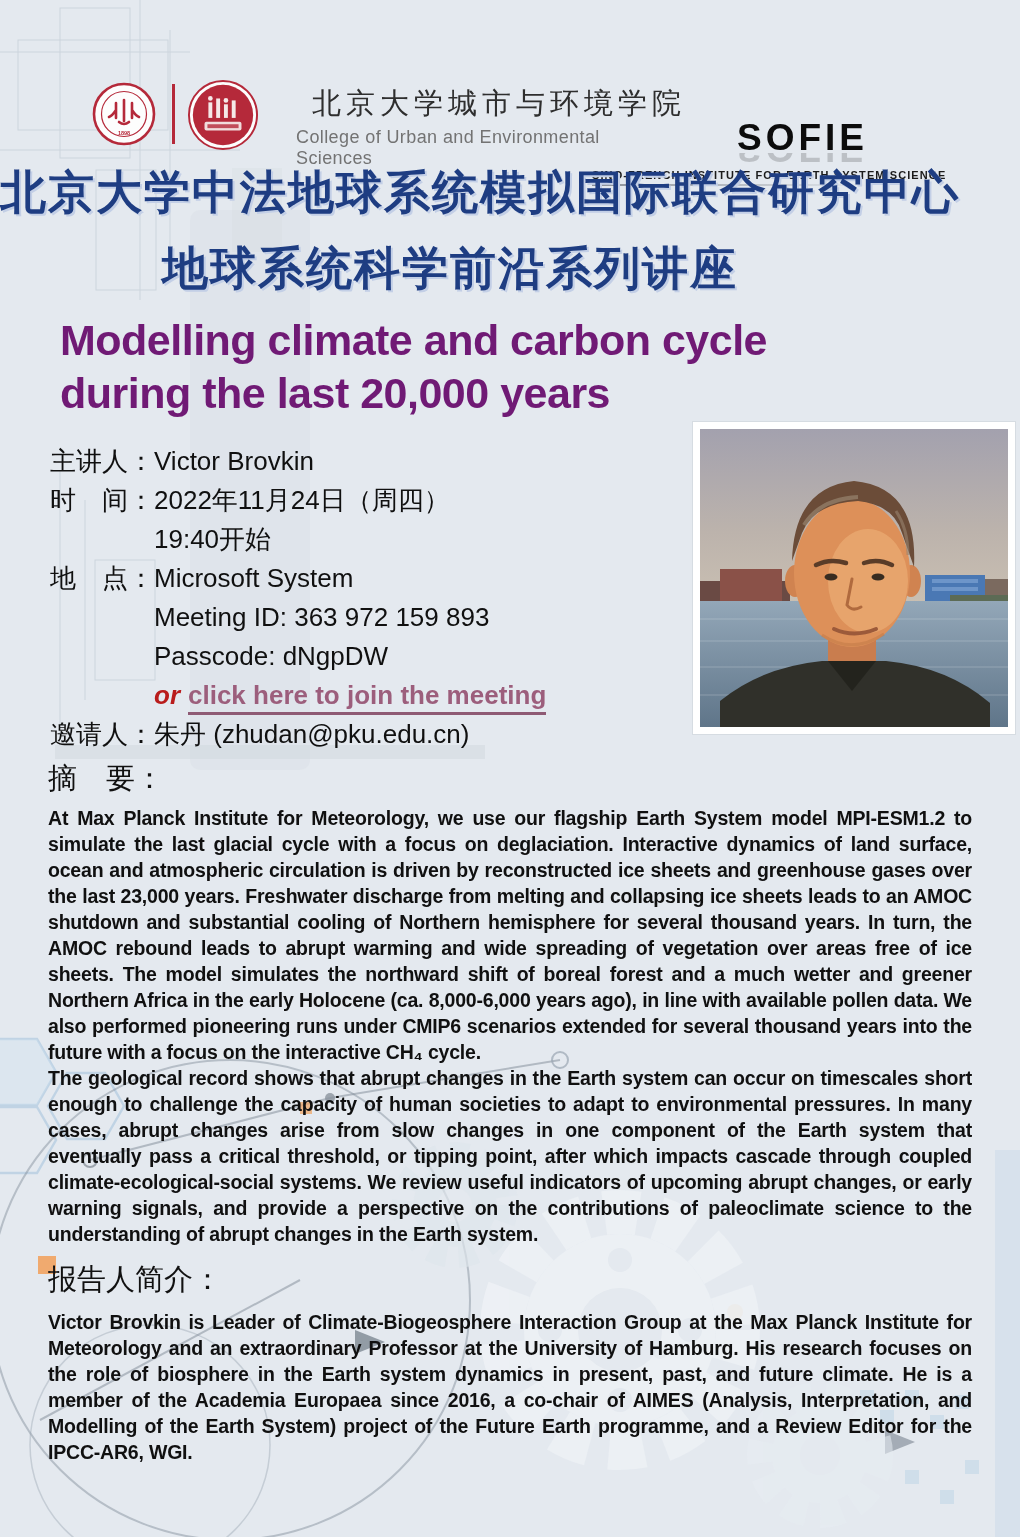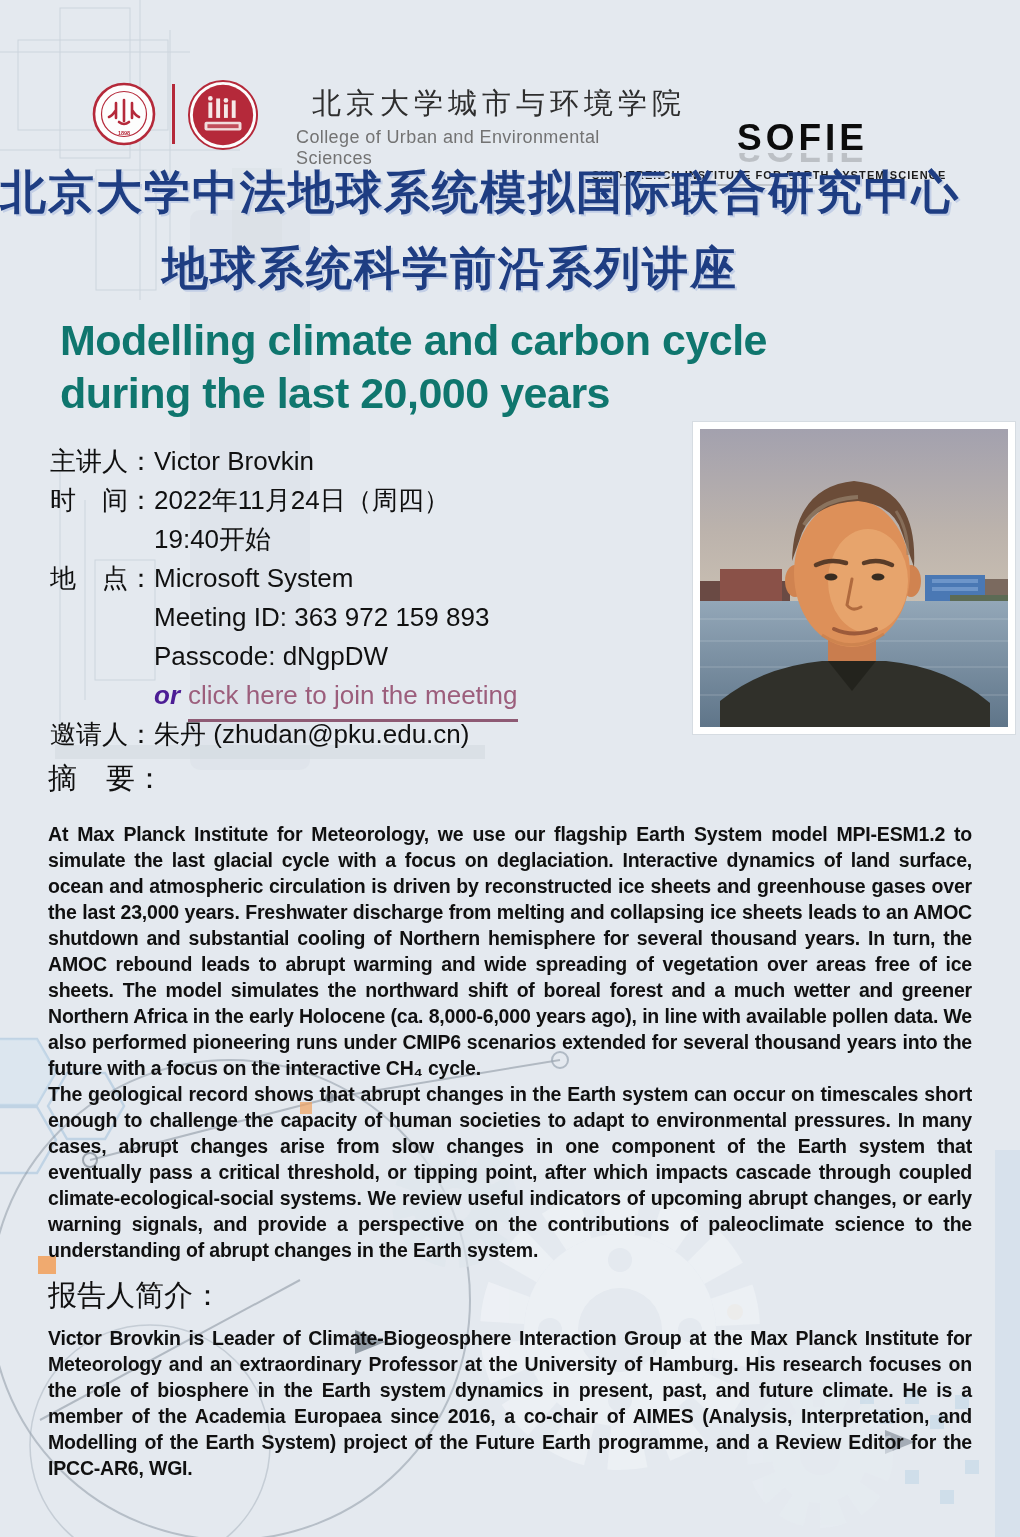--- a/index.html
+++ b/index.html
@@ -25,39 +25,39 @@
   .sofie-reflection{font-size:37px;font-weight:800;letter-spacing:4px;color:#0c0c0c;line-height:38px;
     transform:scaleY(-1);opacity:.18;height:14px;overflow:hidden;margin-top:-4px;}
   .sofie-sub{font-size:11px;font-weight:700;letter-spacing:1.1px;color:#1b1b1b;margin-top:2px;white-space:nowrap;}
   .sofie-line{height:2px;margin-top:3px;background:linear-gradient(to right,#8a8f96,rgba(138,143,150,0));}
 
   
   .cn-title{left:0;top:162px;width:900px;text-align:center;font-size:46px;font-weight:700;
     letter-spacing:2px;color:var(--title_blue);text-shadow:2px 2px 0 #c3cfe6;white-space:nowrap;}
   .cn-title.line2{top:238px;}
   .en-title{left:60px;top:314px;width:760px;font-size:43px;line-height:53px;font-weight:700;
-    letter-spacing:-.5px;color:#0f766e;}
+    letter-spacing:-.5px;color:#701a75;}
 
   
   .details{left:50px;top:442px;width:630px;font-size:26px;line-height:39px;color:var(--text_black);}
   .dlabel{display:inline-block;width:104px;font-weight:400;vertical-align:top;white-space:pre;}
   .dval{font-weight:400;}
-  .or-word{font-style:italic;font-weight:600;color:#4c1d95;margin-right:8px;}
-  .join-link{color:var(--link_mauve);font-weight:400;text-decoration:none;
-    border-bottom:3px solid var(--link_underline);padding-bottom:9px;cursor:pointer;}
+  .or-word{font-style:italic;font-weight:600;color:#b91c1c;margin-right:8px;}
+  .join-link{color:var(--link_mauve);font-weight:700;text-decoration:none;
+    border-bottom:3px solid var(--link_underline);padding-bottom:2px;cursor:pointer;}
   .host-row{}
 
   
   .photo{left:693px;top:422px;width:322px;height:312px;background:#fff;padding:7px;
     box-shadow:0 0 0 1px #d6dce2;}
   .photo svg{display:block;width:308px;height:298px;}
 
   
   .body-text{left:48px;top:758px;width:924px;}
-  .sec-label{font-size:29px;font-weight:500;color:#111;line-height:40px;margin-bottom:23px;white-space:pre;}
+  .sec-label{font-size:29px;font-weight:500;color:#111;line-height:40px;margin-bottom:7px;white-space:pre;}
   .body-text p{font-size:19.5px;font-weight:700;line-height:26px;letter-spacing:-.2px;
     text-align:justify;color:#101010;}
   .bio-label{margin-top:12px;margin-bottom:10px;}
   .seal-red-stroke{stroke:var(--seal_red);}
   .seal-red-fill{fill:var(--seal_red);}
 </style>
 </head>
 <body>
 
 <div class="poster">

